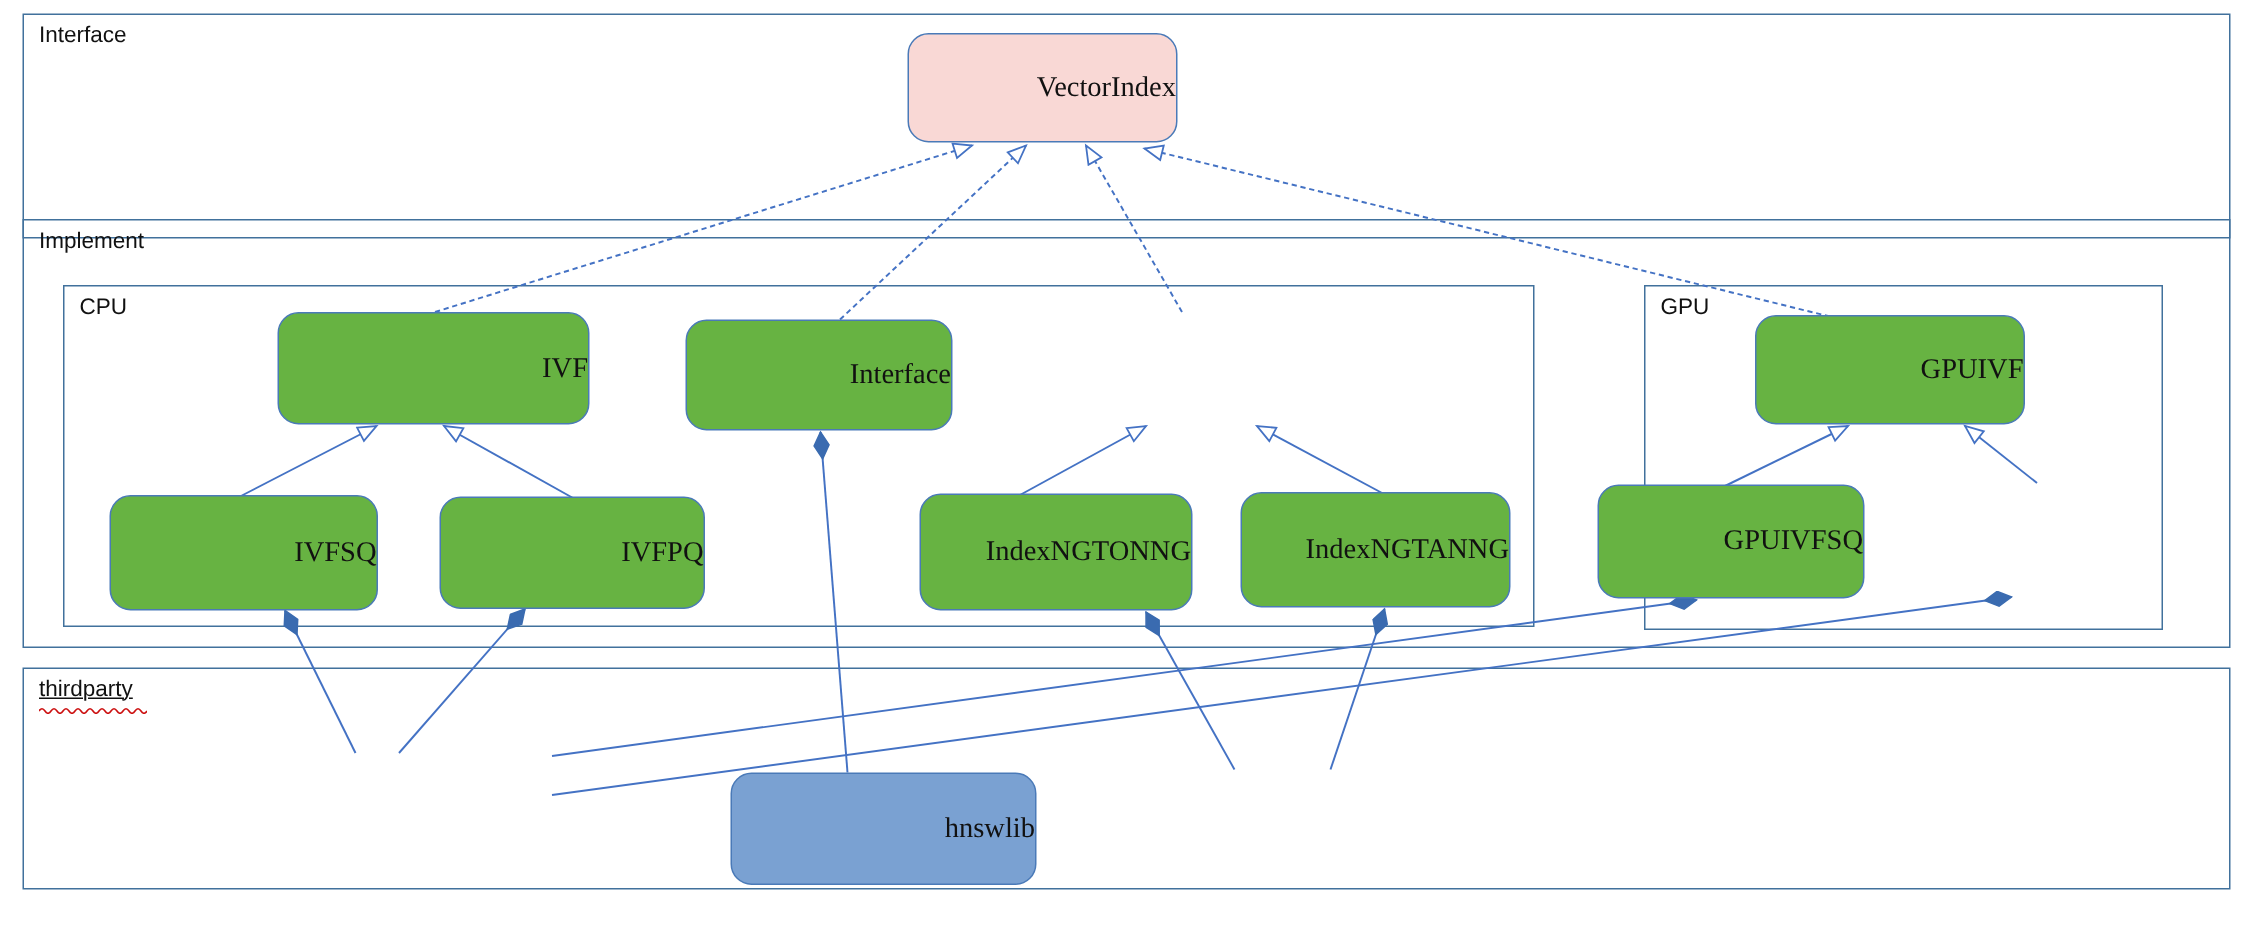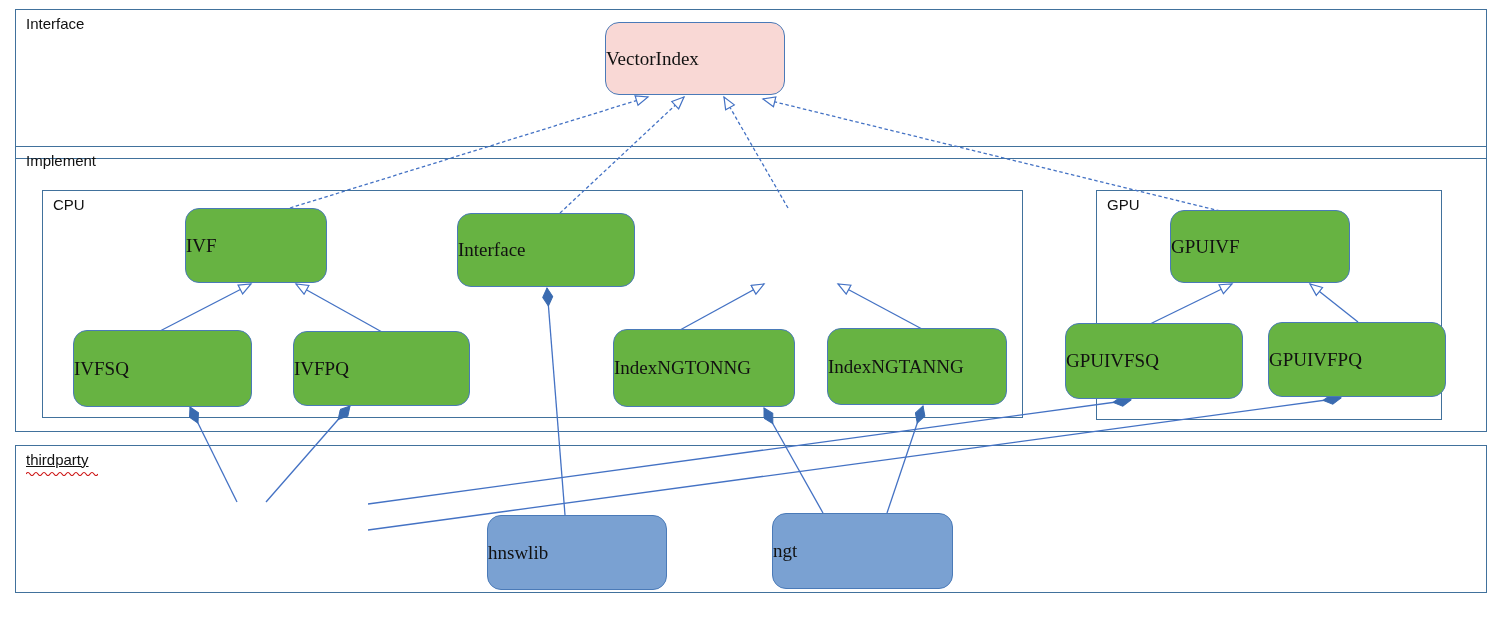--- a/index.html
+++ b/index.html
@@ -57,21 +57,21 @@
     fill:var(--connector_dark);
     stroke:var(--connector_dark);
   }
   .node{
     position:absolute;
     box-sizing:border-box;
     border:1.5px solid var(--node_border);
     border-radius:14px;
     display:flex;
     align-items:center;
-    justify-content:flex-start;
+    justify-content:flex-end;
     font-family:"Liberation Serif","DejaVu Serif",serif;
     font-size:19px;
     color:var(--text);
     text-align:center;
   }
   .node.pink { background:var(--interface_fill); }
   .node.green{ background:var(--node_green_fill); }
   .node.blue { background:var(--node_blue_fill); }
   .node-label{ white-space:nowrap; }
 </style>
@@ -131,21 +131,21 @@
     <line class="edge" x1="823" y1="513" x2="764" y2="408" marker-end="url(#dia)"></line>
     <line class="edge" x1="887" y1="513" x2="923" y2="406" marker-end="url(#dia)"></line>
     <line class="edge" x1="368" y1="504" x2="1131" y2="400" marker-end="url(#dia)"></line>
     <line class="edge" x1="368" y1="530" x2="1341" y2="398" marker-end="url(#dia)"></line>
   </svg>
 
   <div class="node pink" style="left:605px;top:22px;width:180px;height:73px">
     <span class="node-label">VectorIndex</span>
   </div>
 
-  <div class="node green" style="left:185px;top:208px;width:142px;height:75px">
+  <div class="node green" style="left:185px;top:208px;width:208px;height:75px">
     <span class="node-label">IVF</span>
   </div>
 
   <div class="node green" style="left:457px;top:213px;width:178px;height:74px">
     <span class="node-label">Interface</span>
   </div>
 
 
   <div class="node green" style="left:73px;top:330px;width:179px;height:77px">
     <span class="node-label">IVFSQ</span>
@@ -164,26 +164,20 @@
   </div>
 
   <div class="node green" style="left:827px;top:328px;width:180px;height:77px">
     <span class="node-label">IndexNGTANNG</span>
   </div>
 
   <div class="node green" style="left:1065px;top:323px;width:178px;height:76px">
     <span class="node-label">GPUIVFSQ</span>
   </div>
 
-  <div class="node green" style="left:1268px;top:322px;width:178px;height:75px">
-    <span class="node-label">GPUIVFPQ</span>
-  </div>
 
 
-  <div class="node blue" style="left:487px;top:515px;width:180px;height:75px">
+  <div class="node blue" style="left:487px;top:515px;width:204px;height:75px">
     <span class="node-label">hnswlib</span>
   </div>
 
-  <div class="node blue" style="left:772px;top:513px;width:181px;height:76px">
-    <span class="node-label">ngt</span>
-  </div>
 
 </div>
 
 </body></html>

